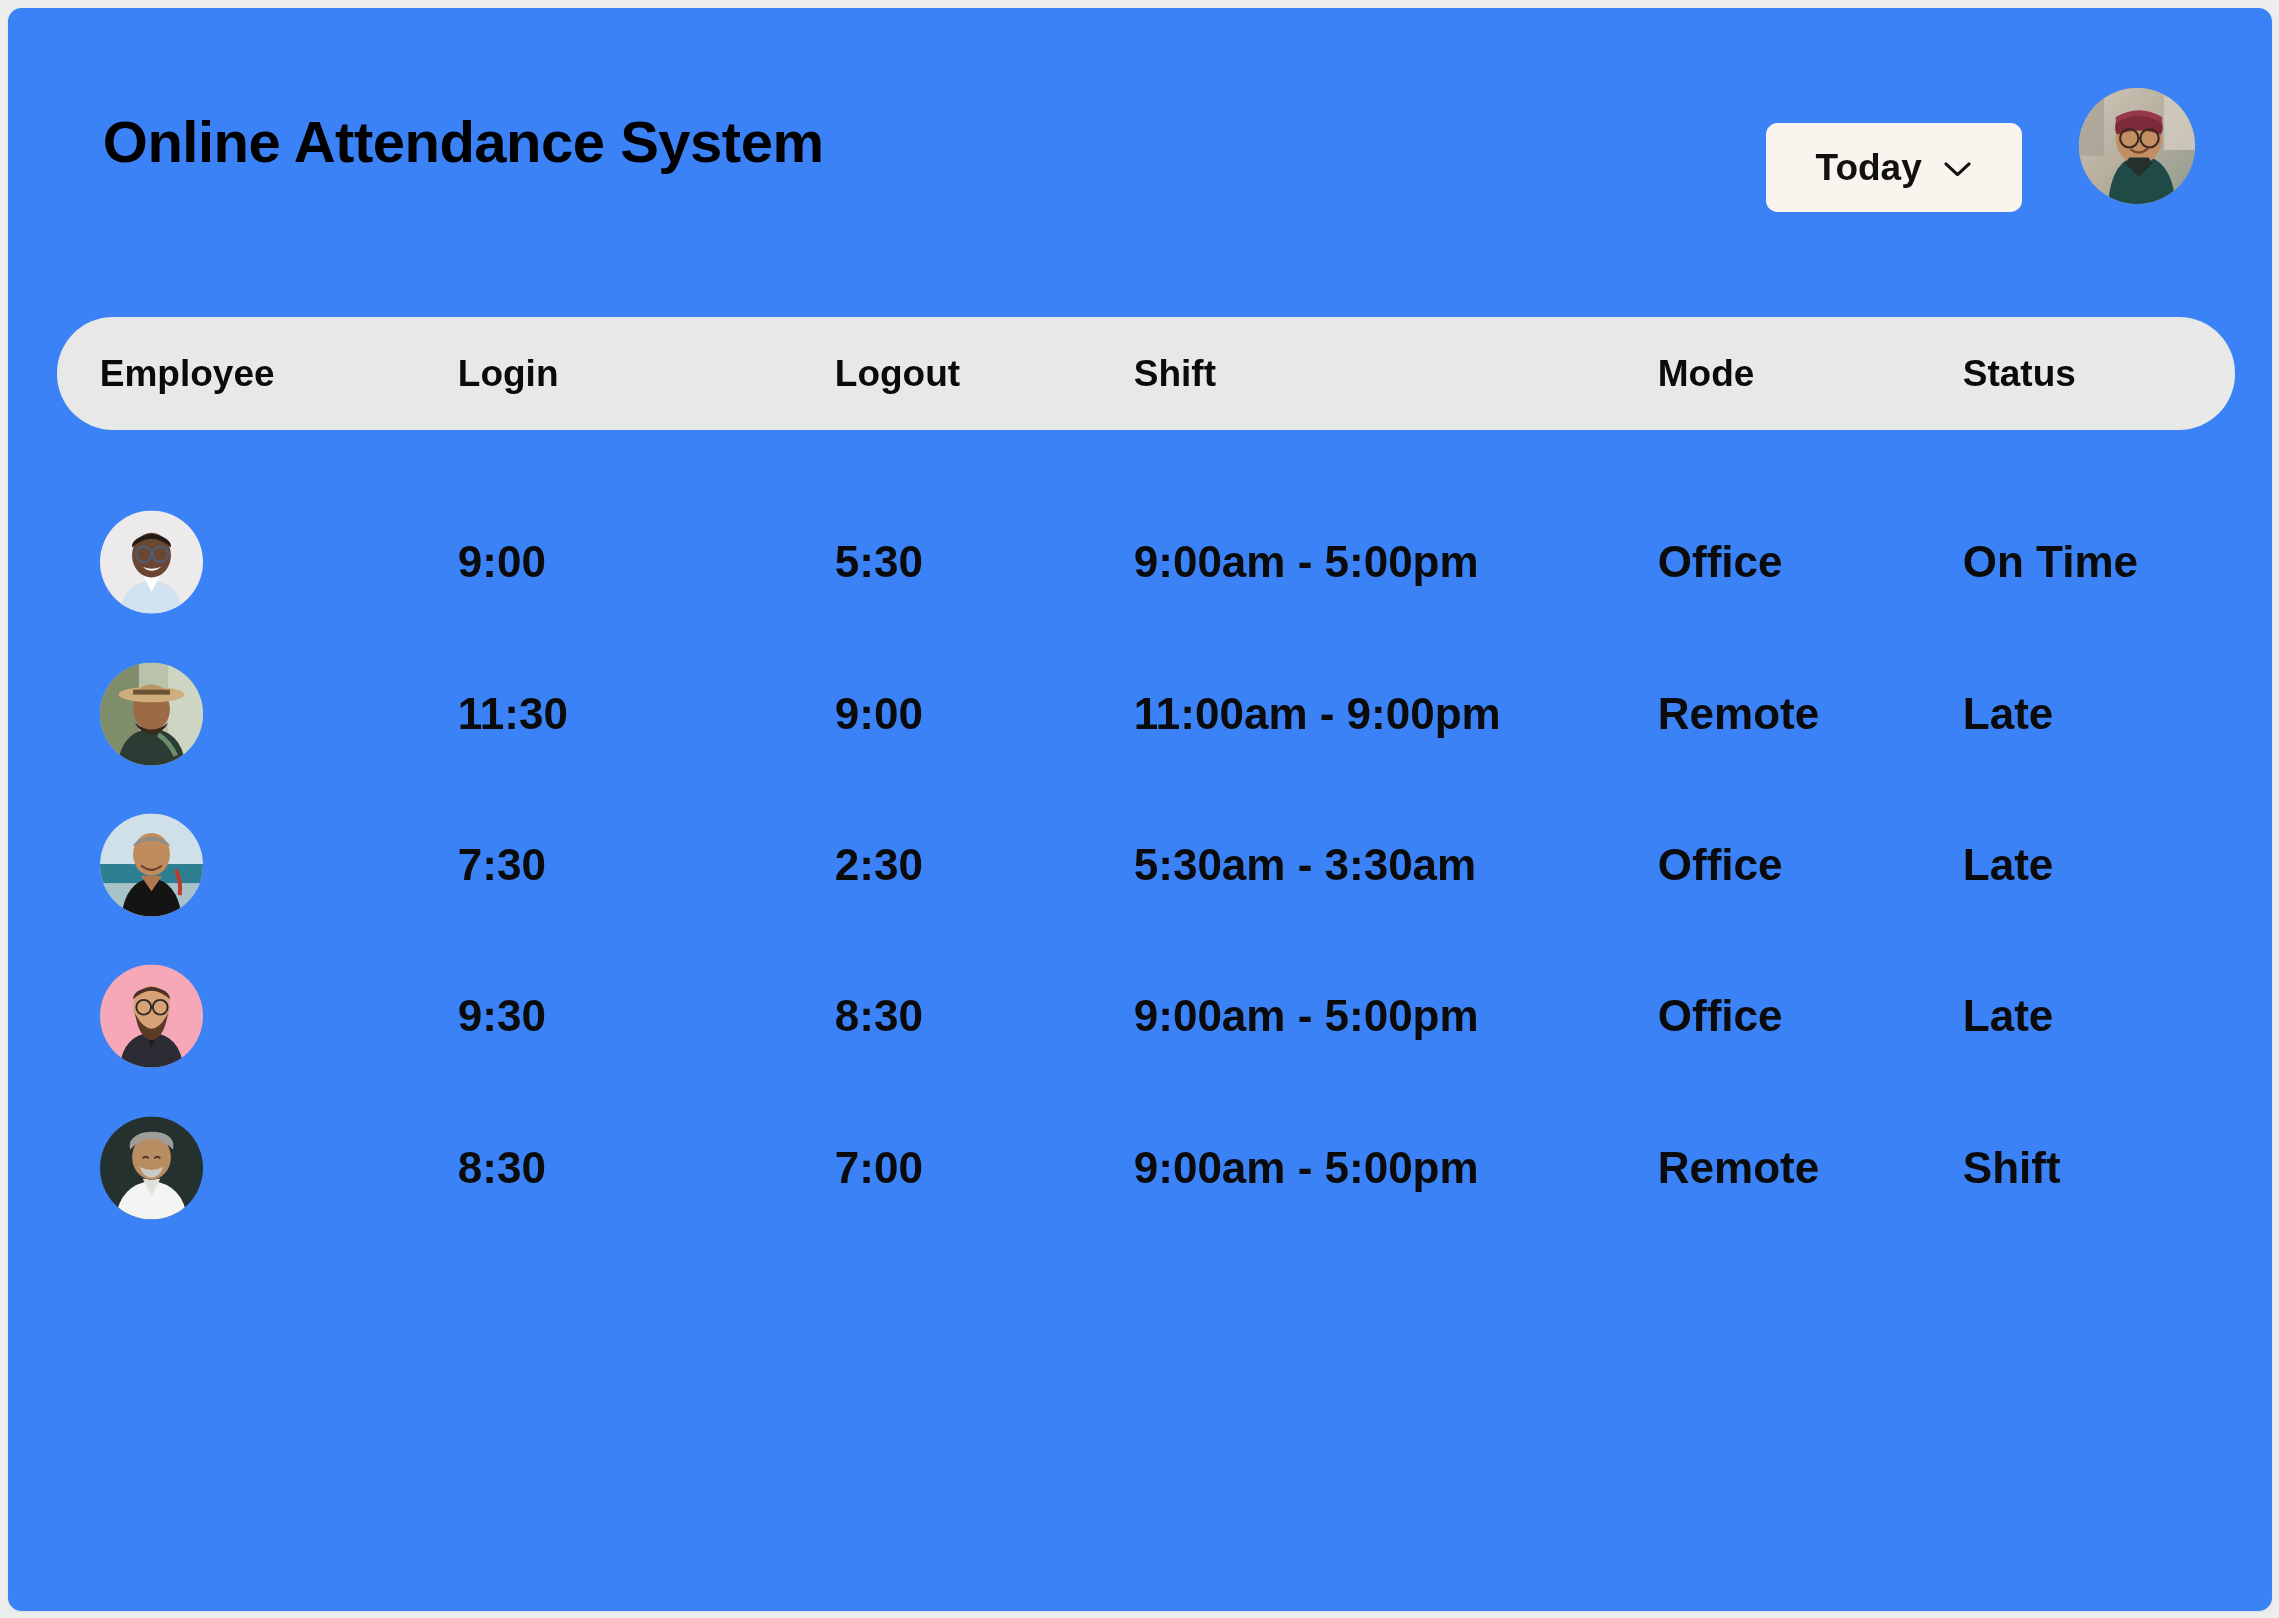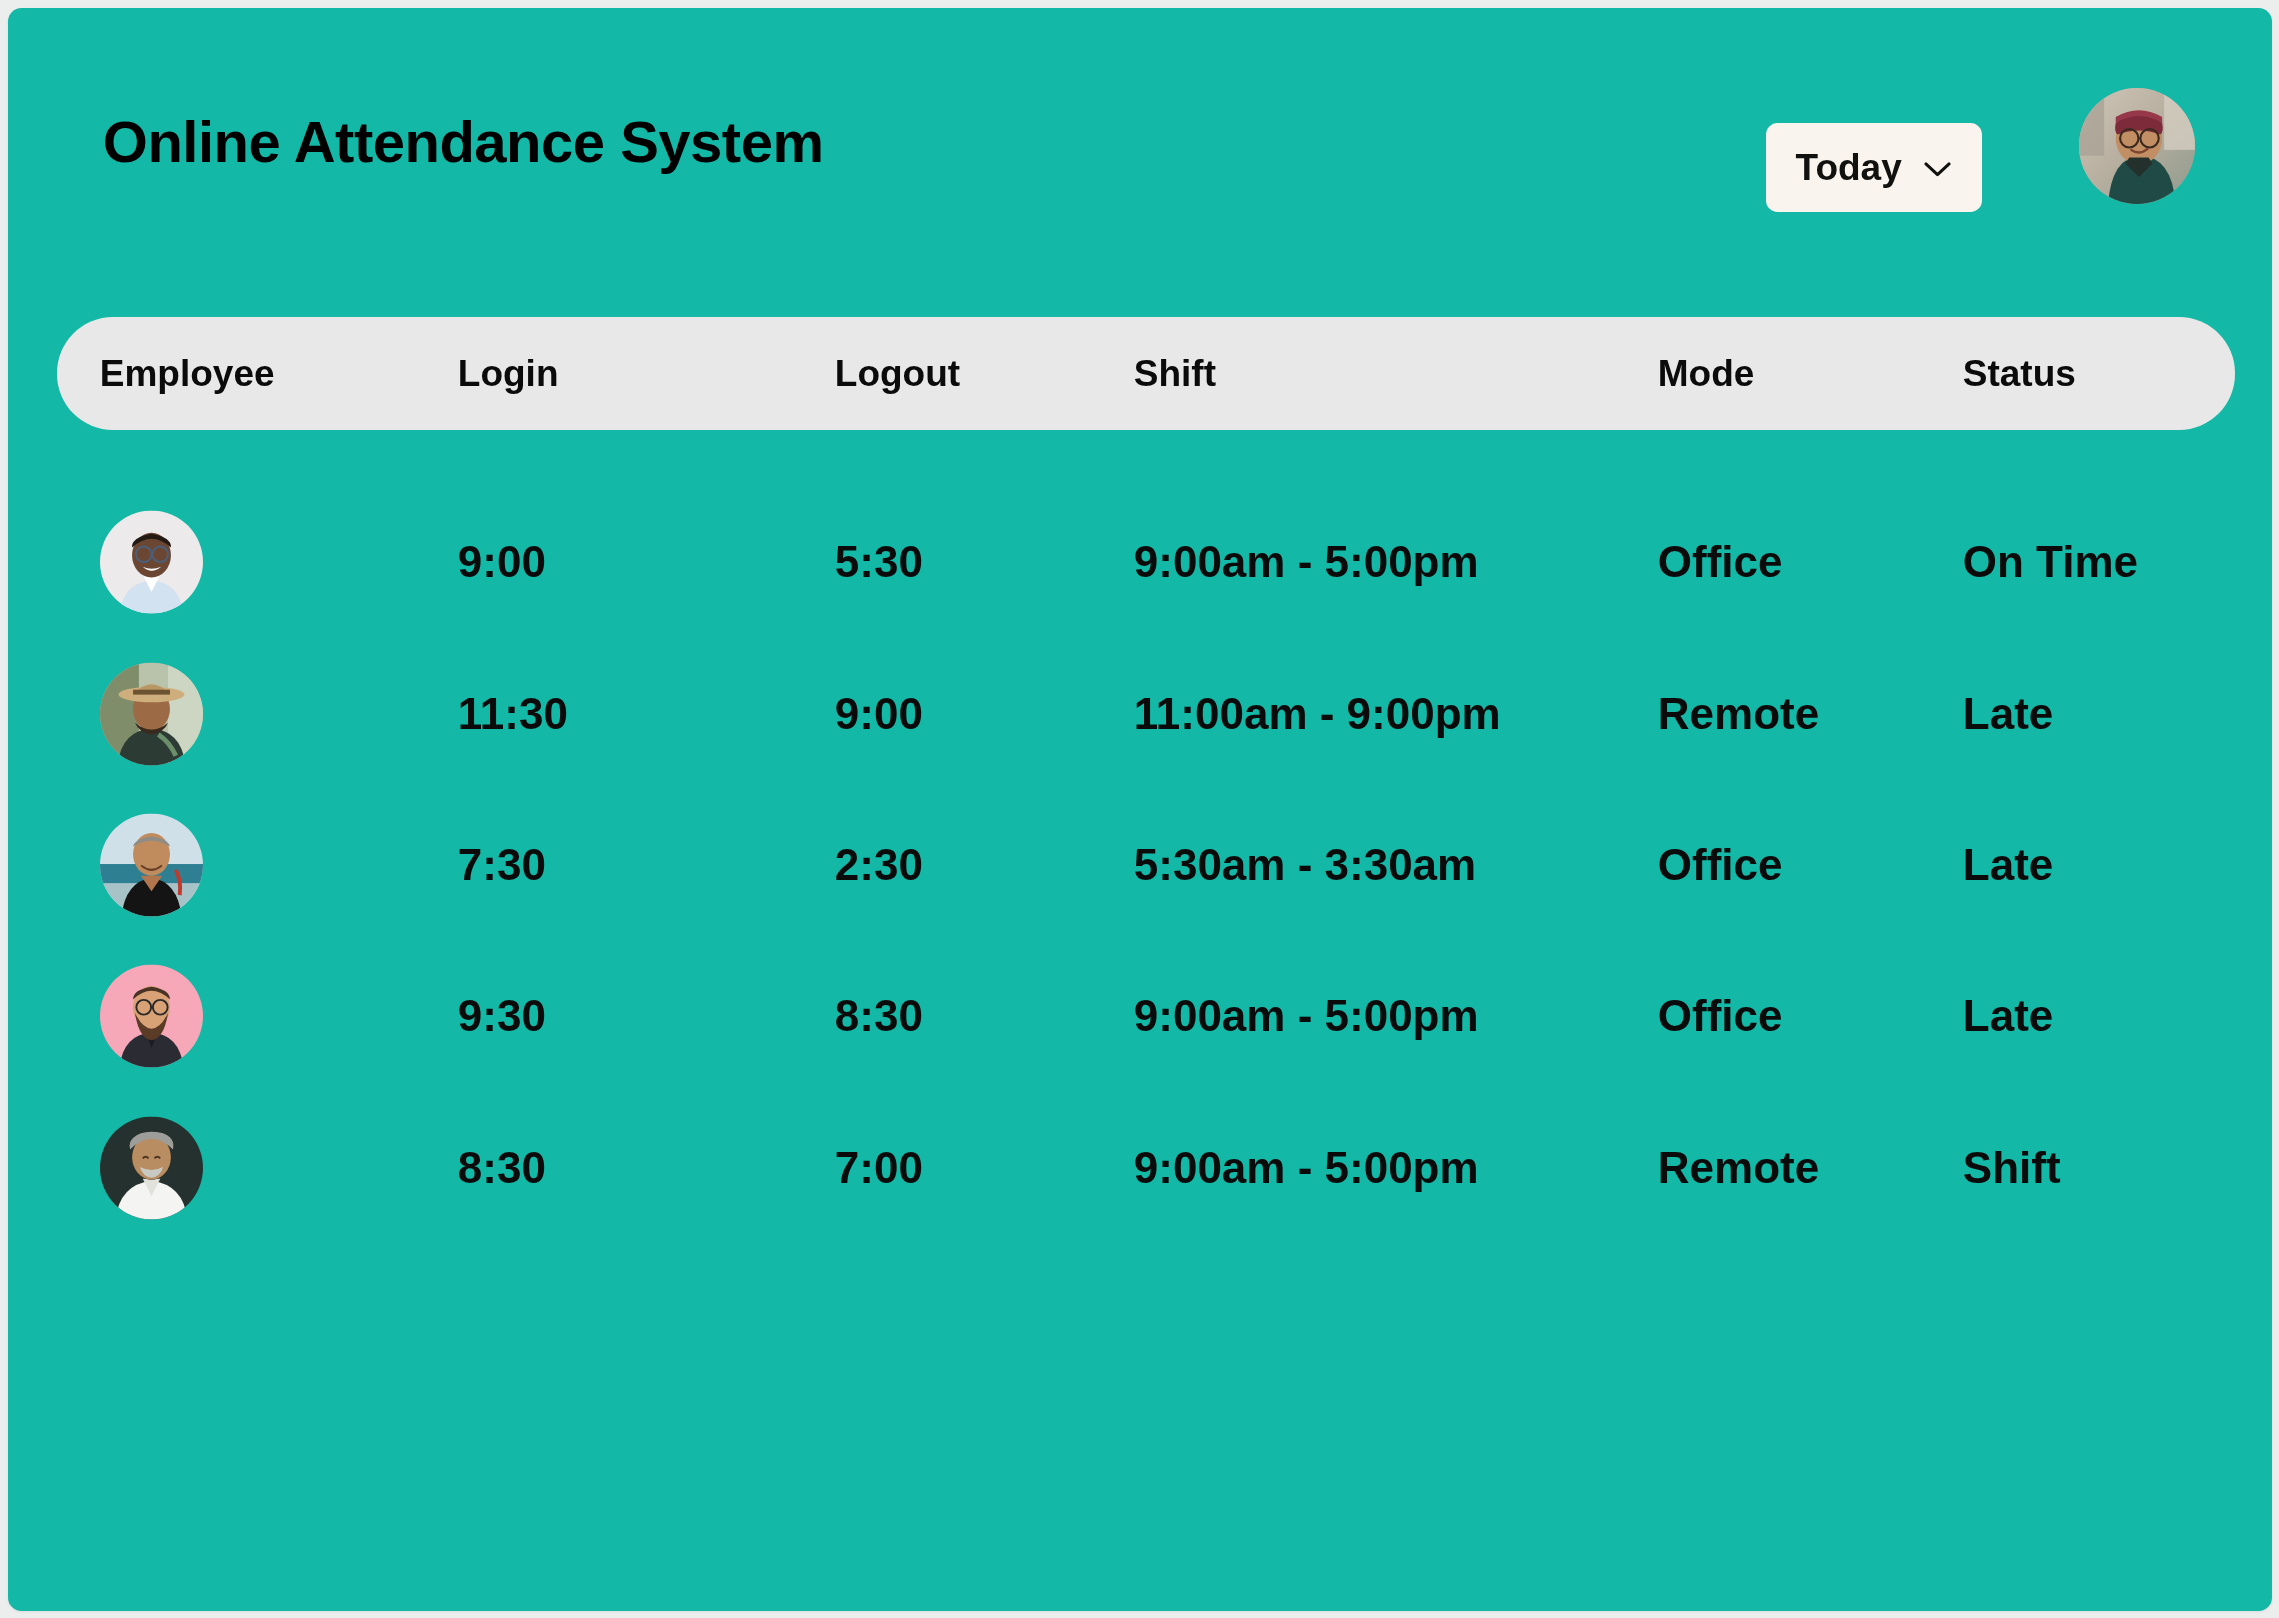--- a/index.html
+++ b/index.html
@@ -12,21 +12,21 @@
     font-family: "Liberation Sans", sans-serif;
     overflow: hidden;
   }
 
   .card {
     position: absolute;
     left: 7.8px;
     top: 7.8px;
     width: 2264px;
     height: 1603px;
-    background: #14b8a6;
+    background: #3b82f6;
     border-radius: 13.6px;
     box-shadow: 0 1px 2.9px rgba(0,0,0,0.07);
     overflow: hidden;
   }
 
   
   .topbar {
     position: absolute;
     left: 0; top: 0;
     width: 100%;
@@ -42,21 +42,21 @@
     letter-spacing: -0.5px;
     color: #000000;
     white-space: nowrap;
     line-height: 1;
   }
 
   .date-filter {
     position: absolute;
     left: 1758px;
     top: 115px;
-    width: 216px;
+    width: 256px;
     height: 89px;
     background: #faf4ee;
     border-radius: 11.6px;
     display: flex;
     align-items: center;
     justify-content: center;
     gap: 21.3px;
     cursor: pointer;
   }
   .date-filter-label {

